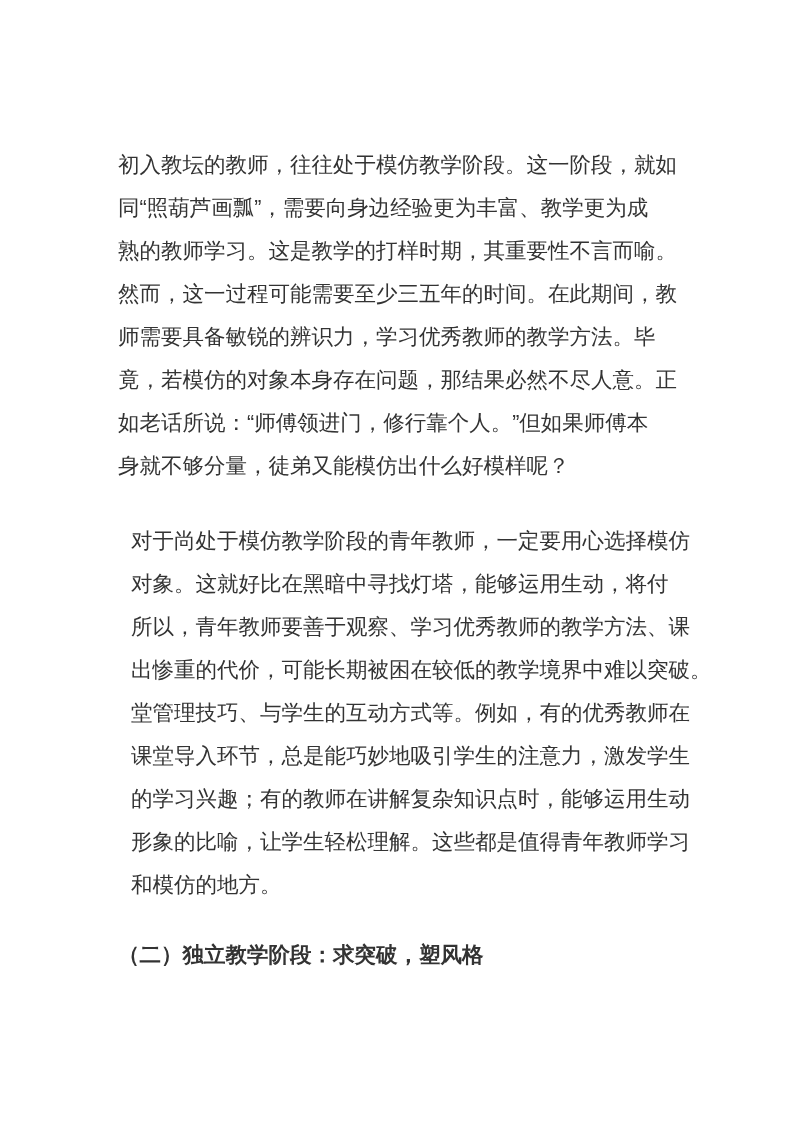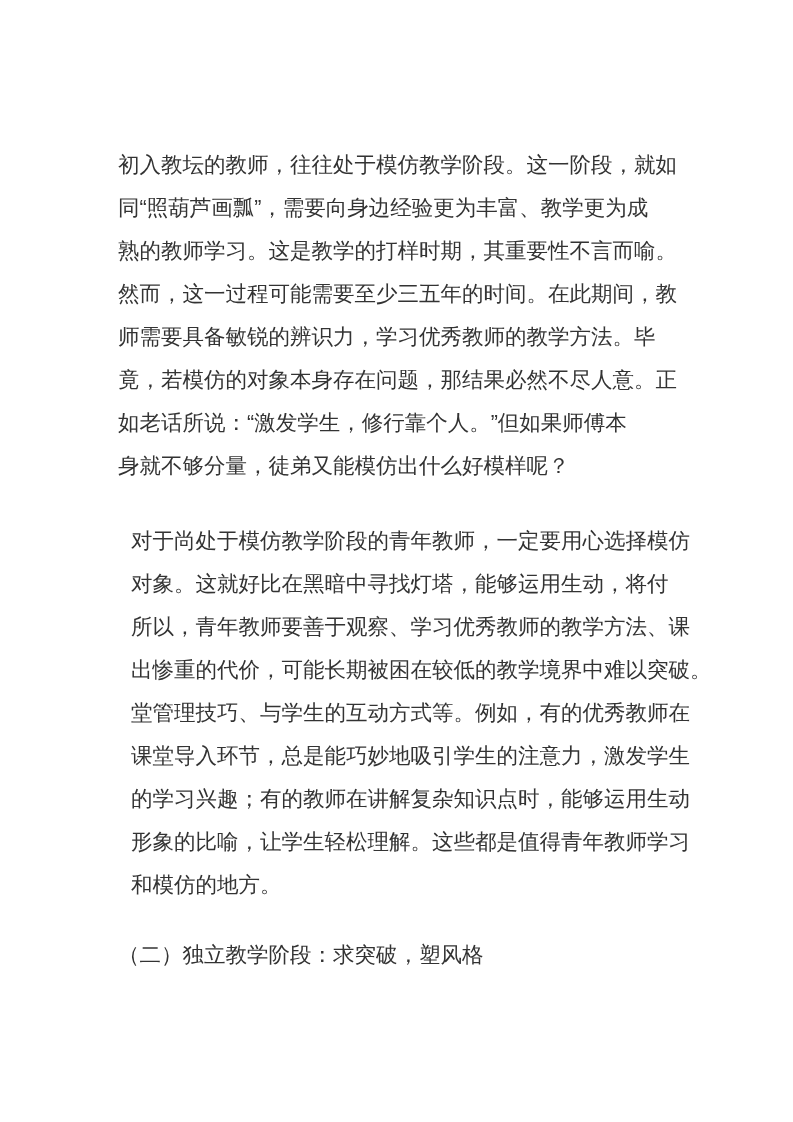--- a/index.html
+++ b/index.html
@@ -30,39 +30,39 @@
     font-size: 21.5px;
     letter-spacing: 0px;
     white-space: nowrap;
     color: #333333;
   }
   .heading {
     margin-top: 27px;
     height: 43px;
     line-height: 43px;
     font-size: 21.5px;
-    font-weight: 400;
+    font-weight: 700;
     color: #333333;
     white-space: nowrap;
   }
 </style>
 </head>
 <body>
 
 <div class="page">
   <div class="content">
 
     <div class="para">
       <div class="line">初入教坛的教师，往往处于模仿教学阶段。这一阶段，就如</div>
       <div class="line">同“照葫芦画瓢”，需要向身边经验更为丰富、教学更为成</div>
       <div class="line">熟的教师学习。这是教学的打样时期，其重要性不言而喻。</div>
       <div class="line">然而，这一过程可能需要至少三五年的时间。在此期间，教</div>
       <div class="line">师需要具备敏锐的辨识力，学习优秀教师的教学方法。毕</div>
       <div class="line">竟，若模仿的对象本身存在问题，那结果必然不尽人意。正</div>
-      <div class="line">如老话所说：“激发学生，修行靠个人。”但如果师傅本</div>
+      <div class="line">如老话所说：“师傅领进门，修行靠个人。”但如果师傅本</div>
       <div class="line">身就不够分量，徒弟又能模仿出什么好模样呢？</div>
     </div>
 
     <div class="para">
       <div class="line">对于尚处于模仿教学阶段的青年教师，一定要用心选择模仿</div>
       <div class="line">对象。这就好比在黑暗中寻找灯塔，能够运用生动，将付</div>
       <div class="line">所以，青年教师要善于观察、学习优秀教师的教学方法、课</div>
       <div class="line">出惨重的代价，可能长期被困在较低的教学境界中难以突破。</div>
       <div class="line">堂管理技巧、与学生的互动方式等。例如，有的优秀教师在</div>
       <div class="line">课堂导入环节，总是能巧妙地吸引学生的注意力，激发学生</div>

